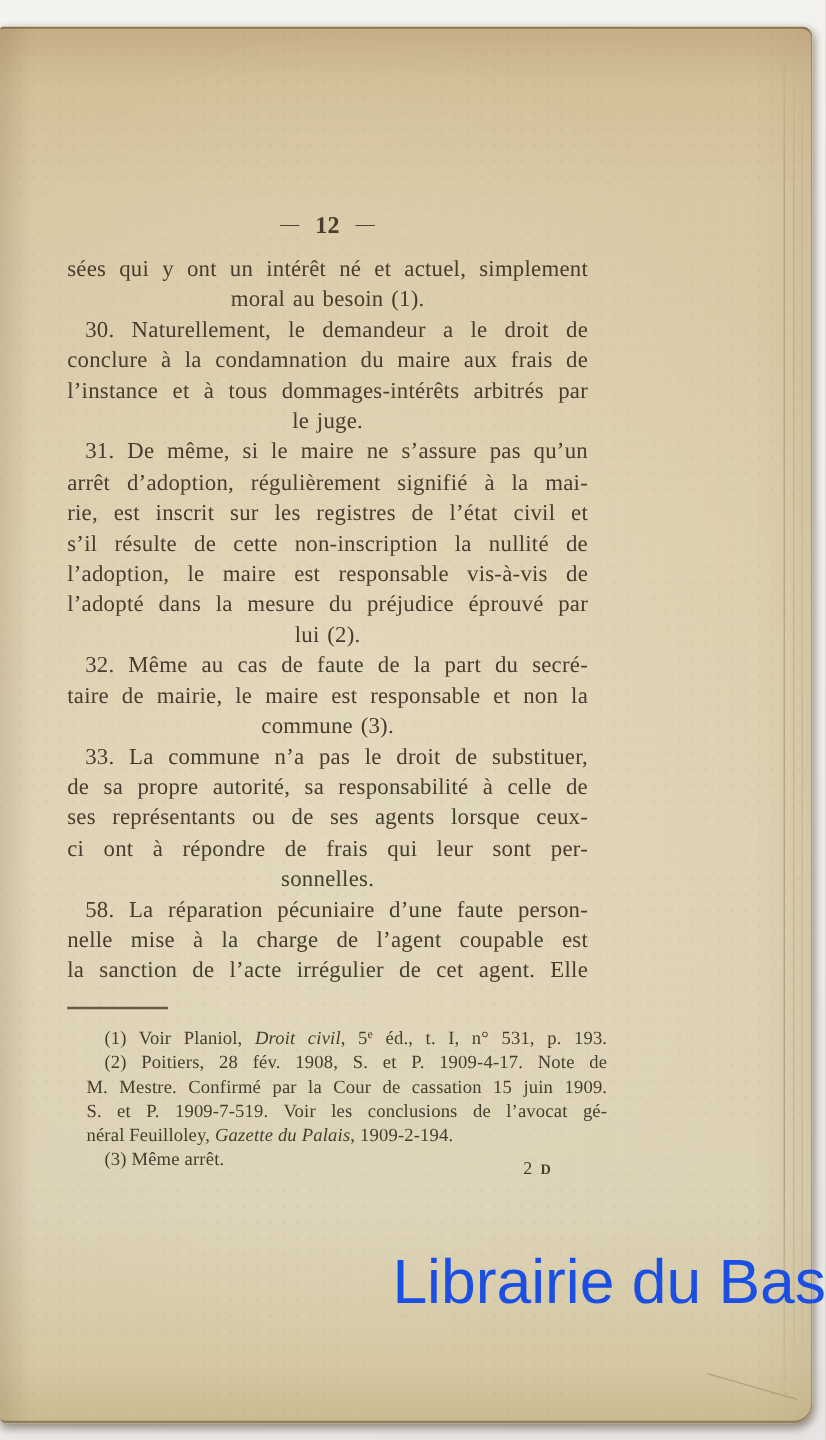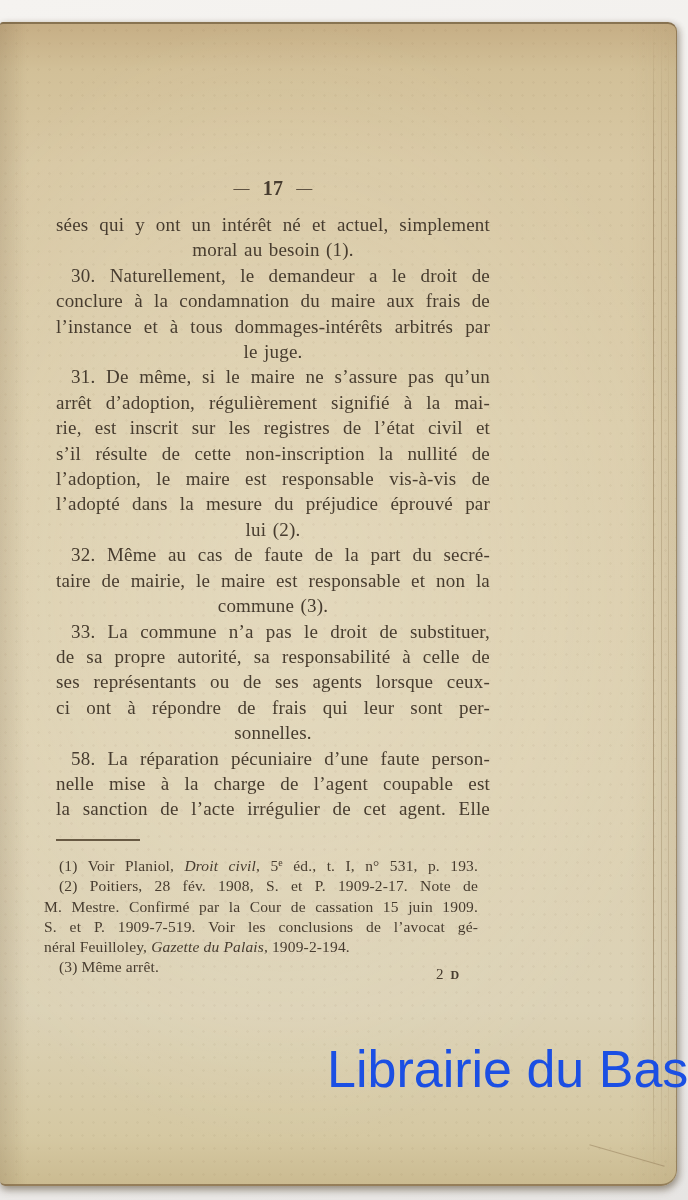--- a/index.html
+++ b/index.html
@@ -98,21 +98,21 @@
     position: absolute;
     top: 815px;
     left: 56px;
     width: 84px;
     border-top: 2px solid rgba(70, 55, 35, 0.78);
   }
 
   #footnotes {
     position: absolute;
     top: 829px;
-    left: 44px;
+    left: 72px;
     width: 434px;
     font-size: 15.5px;
     line-height: 20.3px;
     letter-spacing: 0.15px;
   }
   .fn { min-height: 20.3px; text-align: left; }
   .fn .it { font-style: italic; }
   .fn .sup { font-size: 10px; vertical-align: 5px; }
 
   #signature-mark {
@@ -143,21 +143,21 @@
 
   <div id="page">
     <div id="paper-texture"></div>
 
     <div id="fore-edge-1" class="fore-edge-line"></div>
     <div id="fore-edge-2" class="fore-edge-line"></div>
     <div id="fore-edge-3" class="fore-edge-line"></div>
     <div id="corner-crease"></div>
 
     <div id="page-header" class="ink">
-      <span class="dash">—</span><span class="num">17</span><span class="dash">—</span>
+      <span class="dash">—</span><span class="num">12</span><span class="dash">—</span>
     </div>
 
     <div id="body-text" class="ink">
       <div class="ln j">sées qui y ont un intérêt né et actuel, simplement</div>
       <div class="ln">moral au besoin (1).</div>
       <div class="ln j ind">30. Naturellement, le demandeur a le droit de</div>
       <div class="ln j">conclure à la condamnation du maire aux frais de</div>
       <div class="ln j">l’instance et à tous dommages-intérêts arbitrés par</div>
       <div class="ln">le juge.</div>
       <div class="ln j ind">31. De même, si le maire ne s’assure pas qu’un</div>
@@ -177,21 +177,21 @@
       <div class="ln">sonnelles.</div>
       <div class="ln j ind">58. La réparation pécuniaire d’une faute person-</div>
       <div class="ln j">nelle mise à la charge de l’agent coupable est</div>
       <div class="ln j">la sanction de l’acte irrégulier de cet agent. Elle</div>
     </div>
 
     <div id="footnote-rule"></div>
 
     <div id="footnotes" class="ink">
       <div class="fn j ind"><span>(1) Voir Planiol, </span><span class="it">Droit civil</span><span>, 5</span><span class="sup">e</span><span> éd., t. I, n° 531, p. 193.</span></div>
-      <div class="fn j ind"><span>(2) Poitiers, 28 fév. 1908, S. et P. 1909-2-17. Note de</span></div>
+      <div class="fn j ind"><span>(2) Poitiers, 28 fév. 1908, S. et P. 1909-4-17. Note de</span></div>
       <div class="fn j"><span>M. Mestre. Confirmé par la Cour de cassation 15 juin 1909.</span></div>
       <div class="fn j"><span>S. et P. 1909-7-519. Voir les conclusions de l’avocat gé-</span></div>
       <div class="fn"><span>néral Feuilloley, </span><span class="it">Gazette du Palais</span><span>, 1909-2-194.</span></div>
       <div class="fn ind"><span>(3) Même arrêt.</span></div>
     </div>
 
     <div id="signature-mark" class="ink">
       <span class="sig-num">2</span><span class="sig-letter">D</span>
     </div>
   </div>

